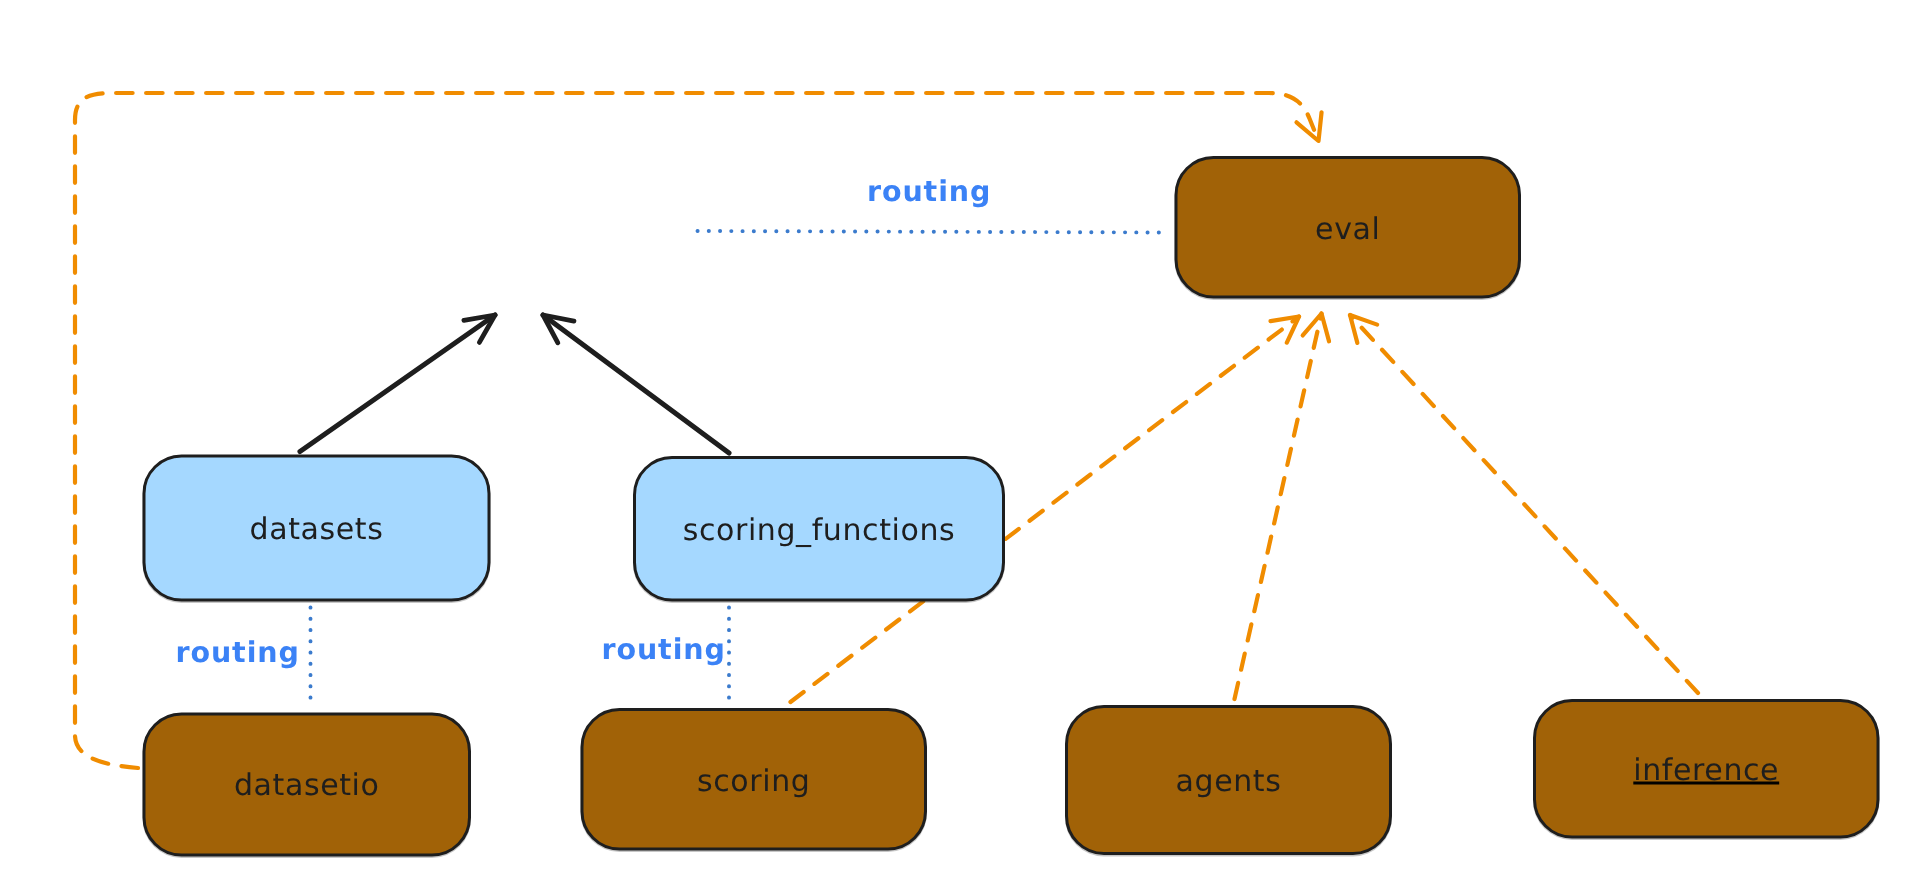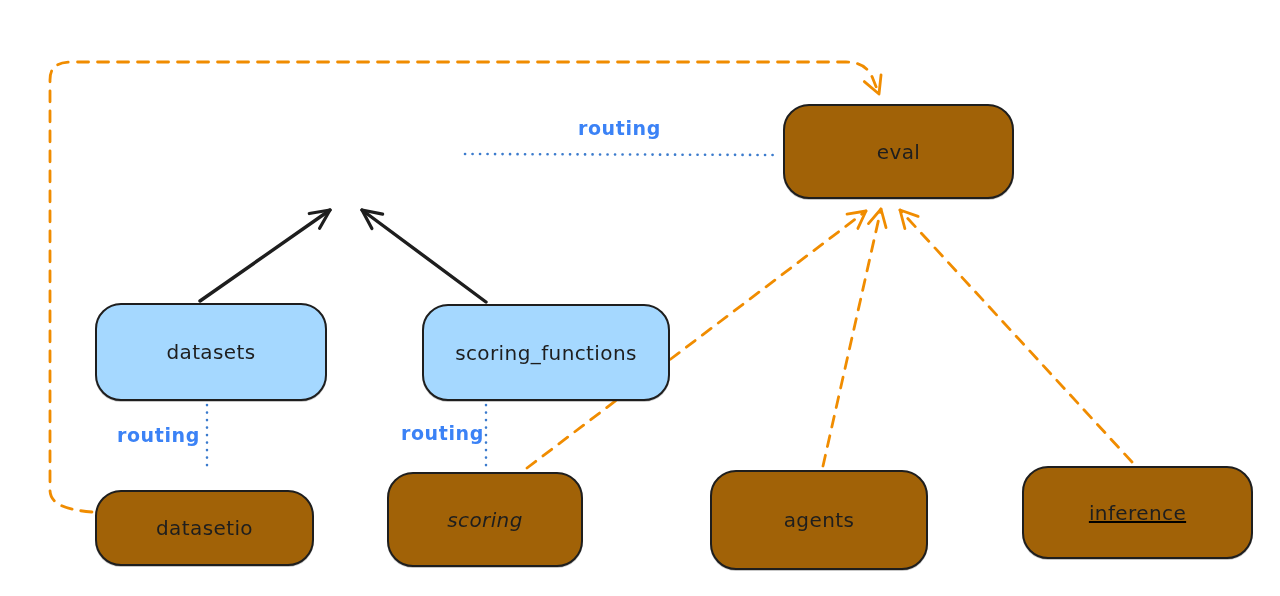--- a/index.html
+++ b/index.html
@@ -83,25 +83,25 @@
   </div>
 
   <div class="node blue" style="left:95px; top:303px; width:232px; height:98px;">
     <span class="node-label">datasets</span>
   </div>
 
   <div class="node blue" style="left:378px; top:304px; width:248px; height:97px;margin-left:44px;">
     <span class="node-label">scoring_functions</span>
   </div>
 
-  <div class="node green" style="left:95px; top:475px; width:219px; height:76px;margin-top:15px;">
+  <div class="node green" style="left:95px; top:475px; width:219px; height:96px;">
     <span class="node-label">datasetio</span>
   </div>
 
-  <div class="node green" style="left:387px; top:472px; width:196px; height:95px;font-style:italic;">
+  <div class="node green" style="left:387px; top:472px; width:231px; height:95px;">
     <span class="node-label">scoring</span>
   </div>
 
   <div class="node green" style="left:710px; top:470px; width:218px; height:100px;">
     <span class="node-label">agents</span>
   </div>
 
   <div class="node green" style="left:1022px; top:466px; width:231px; height:93px;text-decoration:underline;">
     <span class="node-label">inference</span>
   </div>

